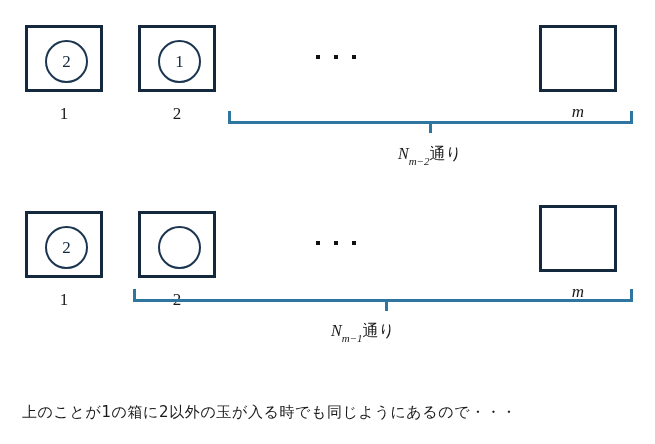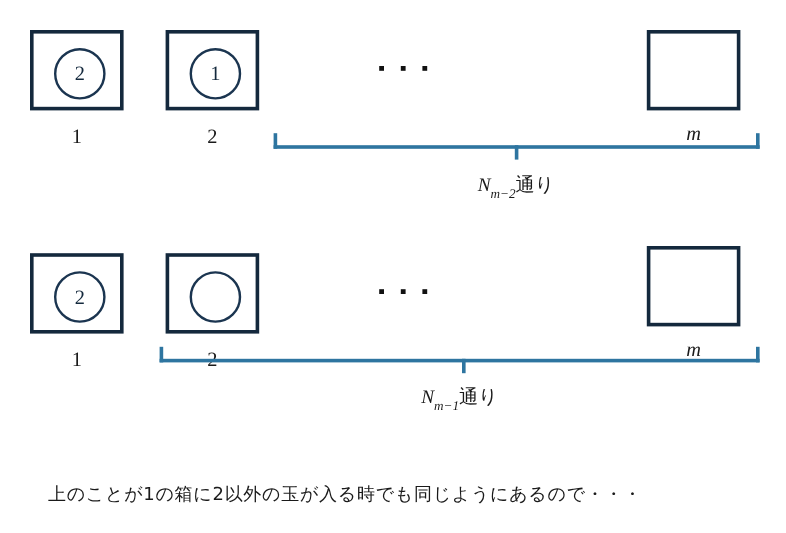--- a/index.html
+++ b/index.html
@@ -193,20 +193,20 @@
     <div class="box" style="left:539px; top:205px; width:78px; height:67px;"></div>
     <div class="idx-label math" style="left:539px; top:283px; width:78px;">m</div>
 
     <div class="brace" style="left:133px; top:289px; width:500px;">
       <div class="bar"></div>
       <div class="tick left"></div>
       <div class="tick right"></div>
       <div class="tick mid" style="left:252px;"></div>
     </div>
 
-    <div class="brace-caption" style="left:383px; top:323px;">
+    <div class="brace-caption" style="left:363px; top:323px;">
       <span class="var">N</span><span class="sub">m−1</span><span class="ja">通り</span>
     </div>
   </div>
 
-  <div class="bottom-text" style="left:40px; top:405px;">上のことが1の箱に2以外の玉が入る時でも同じようにあるので・・・</div>
+  <div class="bottom-text" style="left:22px; top:405px;">上のことが1の箱に2以外の玉が入る時でも同じようにあるので・・・</div>
 
 </div>
 
 </body></html>

